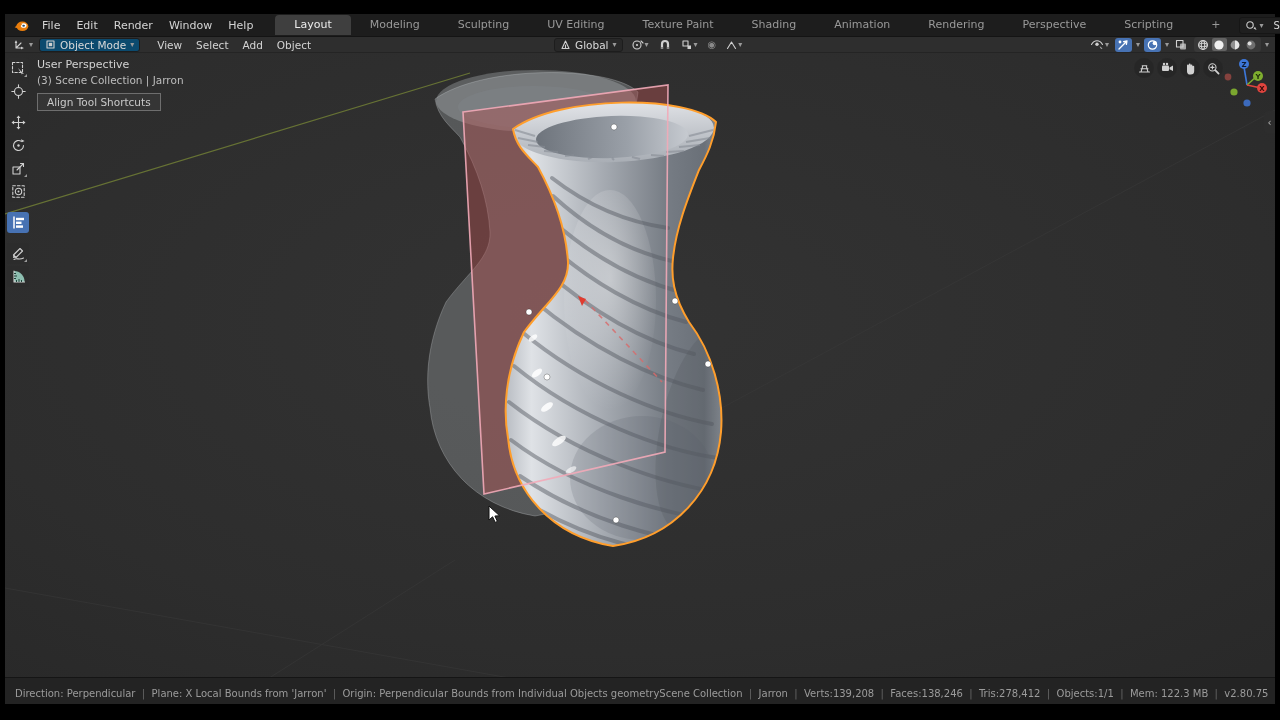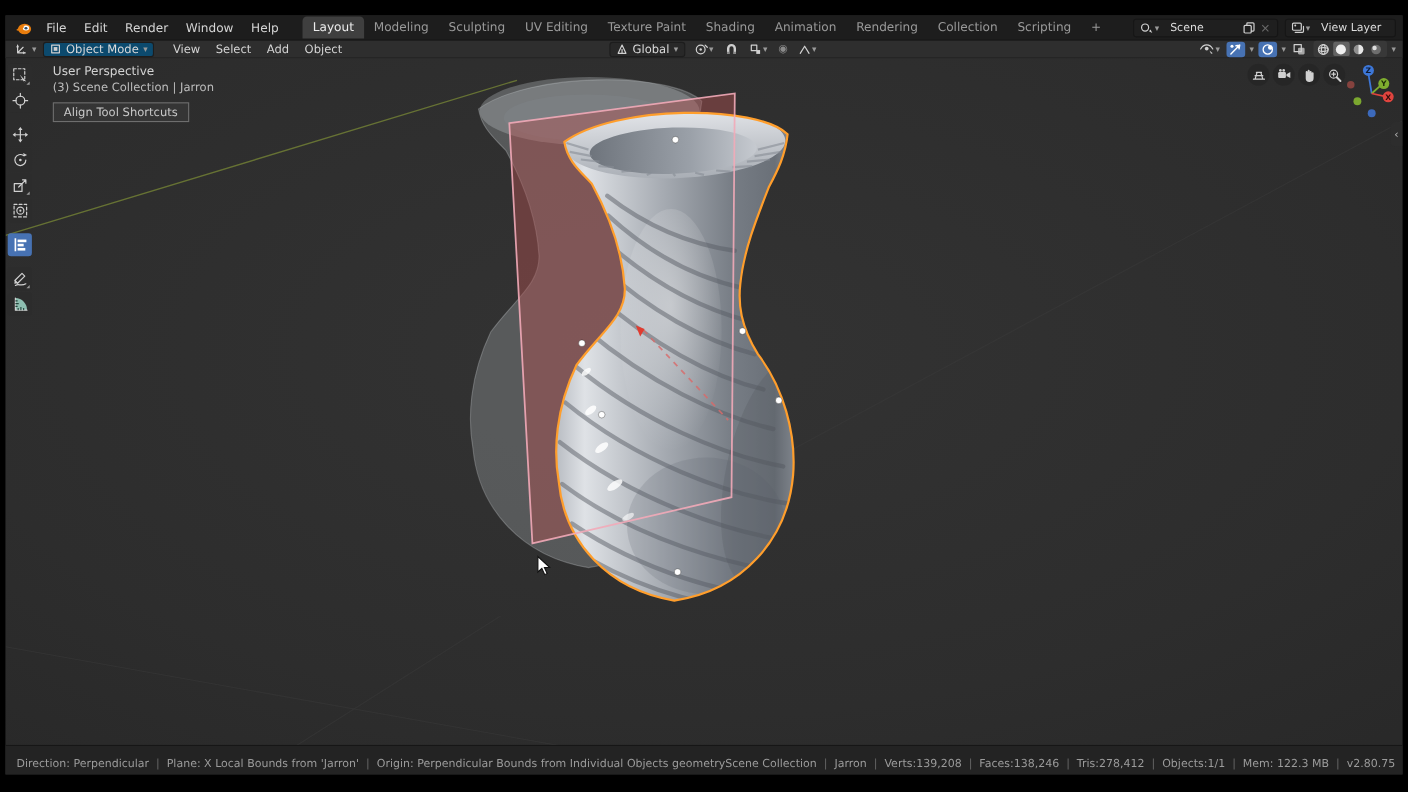--- a/index.html
+++ b/index.html
@@ -9,21 +9,21 @@
   .app { position:absolute; left:5px; top:14px; width:1270px; height:690px;
          display:flex; flex-direction:column; background:#2d2d2d; }
 
   
   .topbar { height:23px; background:#1d1d1d; border-bottom:1px solid #141414;
             display:flex; align-items:center; padding:0 6px; flex:0 0 auto; }
   .logo { width:17px; height:17px; margin:0 4px 0 2px; flex:0 0 auto; }
   .menubar { display:flex; align-items:center; }
   .menu-item { color:#d4d4d4; font-size:11px; padding:2px 8px; border-radius:3px; cursor:default; }
   .tabs { display:flex; align-items:center; margin-left:14px; height:23px; }
-  .tab { color:#999; font-size:11px; padding:3px 9px 4px; border-radius:4px 4px 0 0; white-space:nowrap; }
+  .tab { color:#999; font-size:11px; padding:3px 19px 4px; border-radius:4px 4px 0 0; white-space:nowrap; }
   .tab.active { background:#3f3f3f; color:#ececec; }
   .topbar-right { margin-left:auto; display:flex; align-items:center; gap:6px; }
   .id-widget { display:flex; align-items:center; background:#1f1f1f; border:1px solid #161616;
                border-radius:3px; height:17px; padding:0 3px; }
   .id-widget .icon-btn { display:flex; align-items:center; padding:0 2px; }
   .id-widget .caret { color:#9a9a9a; font-size:8px; margin:0 2px 0 1px; }
   .id-label { color:#dcdcdc; font-size:10px; padding:0 6px; min-width:70px; }
   .x-btn { color:#6a6a6a; font-size:11px; padding:0 3px; }
 
   
@@ -56,21 +56,21 @@
   .scene-svg { position:absolute; left:0; top:0; }
 
   .vp-toolbar { position:absolute; left:2px; top:5px; display:flex; flex-direction:column; gap:2px; }
   .tool-btn { width:22px; height:21px; background:#2c2c2ce0; border-radius:3px; display:flex;
               align-items:center; justify-content:center; position:relative; }
   .tool-btn.active { background:#4772b3; }
   .tool-btn .corner { position:absolute; right:2px; bottom:2px; width:0; height:0;
                       border-left:3px solid transparent; border-bottom:3px solid #9a9a9a; }
   .tb-gap { height:6px; }
 
-  .vp-info { position:absolute; left:43px; top:5px; }
+  .vp-info { position:absolute; left:32px; top:5px; }
   .vp-view-label { color:#d2d2d2; font-size:11px; }
   .vp-context-label { color:#bdbdbd; font-size:10.5px; margin-top:3px; }
   .vp-prompt { margin-top:7px; display:inline-block; color:#c9c9c9; font-size:10.5px;
                border:1px solid #6e6e6e; border-radius:0; background:rgba(60,60,60,.55);
                padding:2px 9px; }
 
   .vp-nav { position:absolute; right:52px; top:5px; display:flex; gap:3px; }
   .nav-btn { width:20px; height:20px; border-radius:50%; background:rgba(38,38,38,.85);
              display:flex; align-items:center; justify-content:center; }
   .nav-gizmo { position:absolute; right:0; top:0; }
@@ -110,21 +110,21 @@
         </nav>
     <div class="tabs">
           <span class="tab active">Layout</span>
           <span class="tab">Modeling</span>
           <span class="tab">Sculpting</span>
           <span class="tab">UV Editing</span>
           <span class="tab">Texture Paint</span>
           <span class="tab">Shading</span>
           <span class="tab">Animation</span>
           <span class="tab">Rendering</span>
-          <span class="tab">Collection</span>
+          <span class="tab">Perspective</span>
           <span class="tab">Scripting</span>
           <span class="tab">+</span>
         </div>
 
     <div class="topbar-right">
       <div class="id-widget">
         <span class="icon-btn">
           <svg width="13" height="11" viewBox="0 0 13 11">
             <circle cx="5" cy="5" r="3.2" class="stroke-ic"></circle>
             <path d="M8.5,8.5 L11.5,10 L10,6.8 Z" class="fill-ic"></path>

